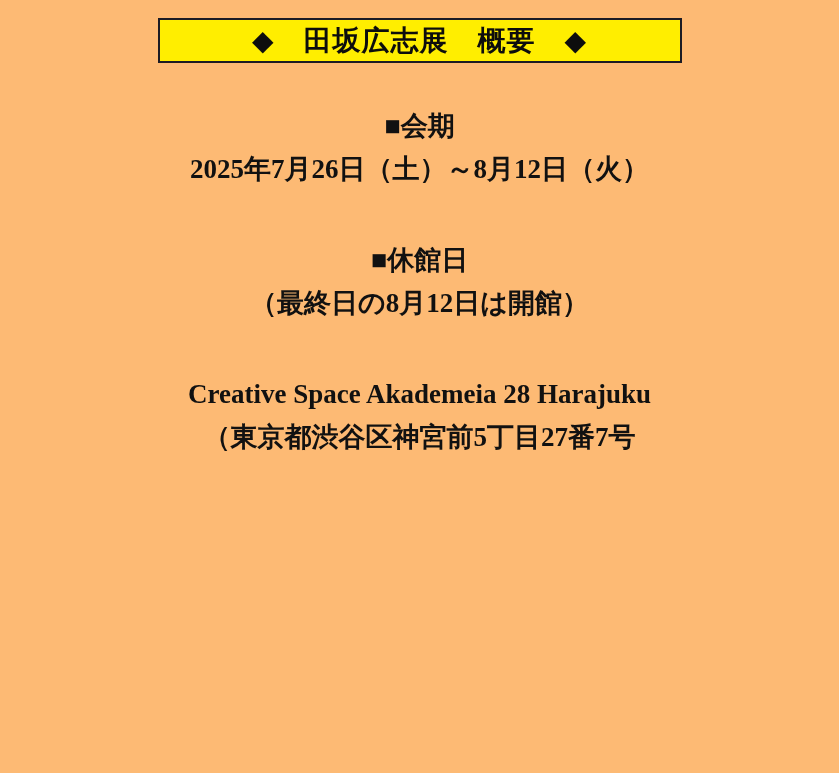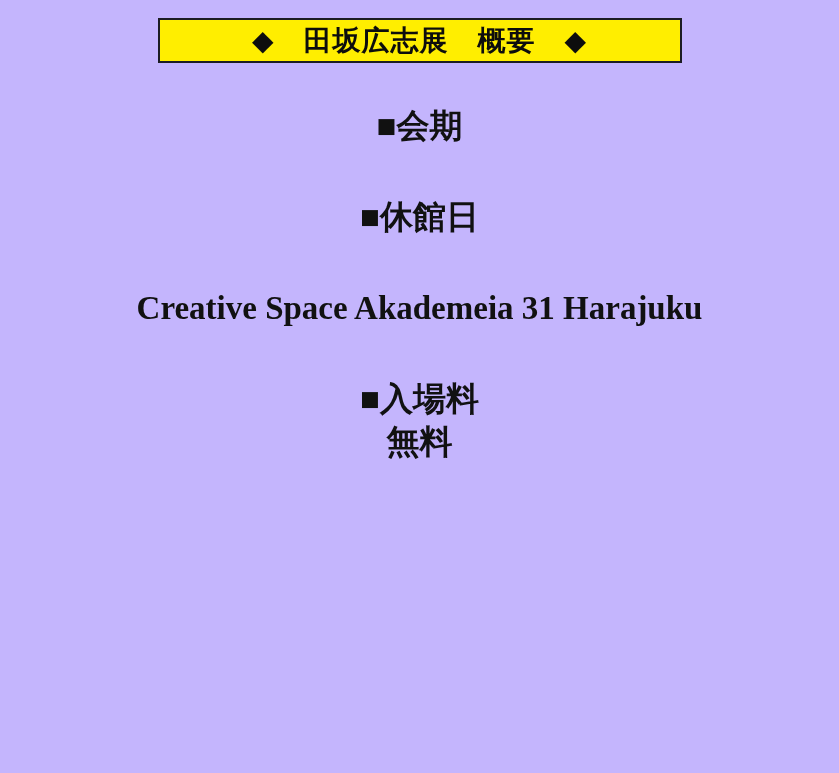--- a/index.html
+++ b/index.html
@@ -4,21 +4,21 @@
 <style>
   html, body {
     margin: 0;
     padding: 0;
     background: #ffffff;
   }
   .page {
     position: relative;
     width: 839px;
     height: 773px;
-    background: #c4b5fd;
+    background: #fdba74;
     overflow: hidden;
     font-family: "Liberation Serif", "DejaVu Serif", serif;
     color: #111111;
   }
   .banner {
     box-sizing: border-box;
     width: 524px;
     height: 45px;
     margin: 18px auto 0 auto;
     background: #ffee00;
@@ -30,21 +30,21 @@
   .banner-text {
     font-size: 28px;
     font-weight: 700;
     letter-spacing: 1px;
     color: #0d0d0d;
     white-space: nowrap;
   }
   .section {
     text-align: center;
     font-weight: 700;
-    font-size: 33px;
+    font-size: 27px;
     line-height: 43px;
     color: #111111;
   }
   .section.first {
     margin-top: 42px;
   }
   .section.next {
     margin-top: 48px;
   }
   .heading, .line {
@@ -55,28 +55,27 @@
 <body>
 
 <div class="page">
 
   <div class="banner">
     <span class="banner-text">◆　田坂広志展　概要　◆</span>
   </div>
 
   <div class="section first">
     <div class="heading">■会期</div>
+    <div class="line">2025年7月26日（土）～8月12日（火）</div>
   </div>
 
   <div class="section next">
     <div class="heading">■休館日</div>
+    <div class="line">（最終日の8月12日は開館）</div>
   </div>
 
   <div class="section next">
-    <div class="line">Creative Space Akademeia 31 Harajuku</div>
+    <div class="line">Creative Space Akademeia 28 Harajuku</div>
+    <div class="line">（東京都渋谷区神宮前5丁目27番7号</div>
   </div>
 
-  <div class="section next">
-    <div class="heading">■入場料</div>
-    <div class="line">無料</div>
-  </div>
 
 </div>
 
 </body></html>

